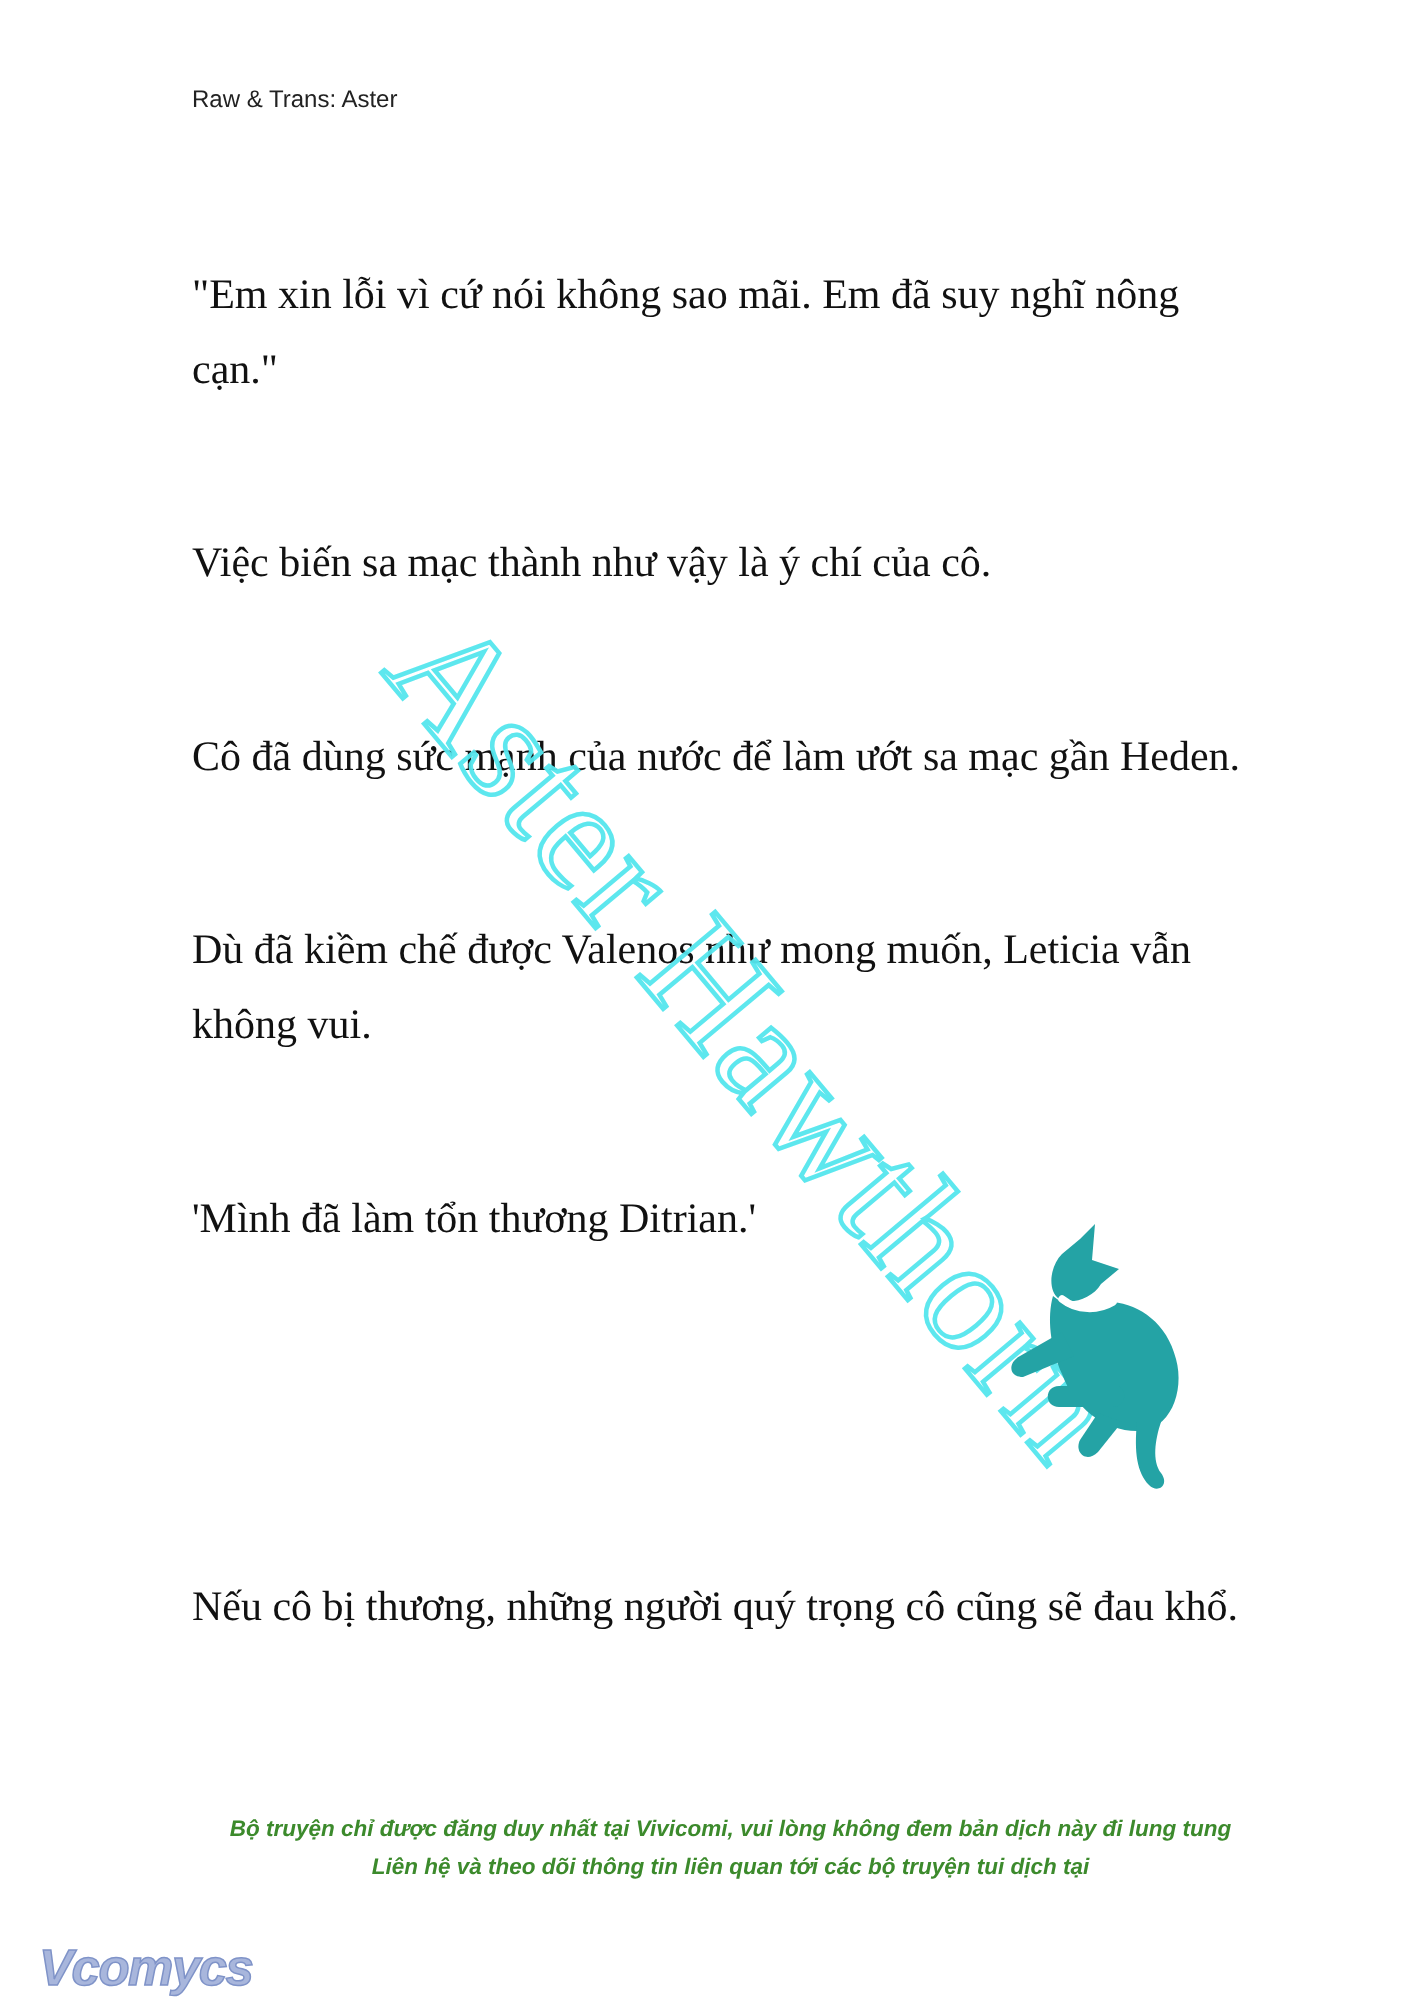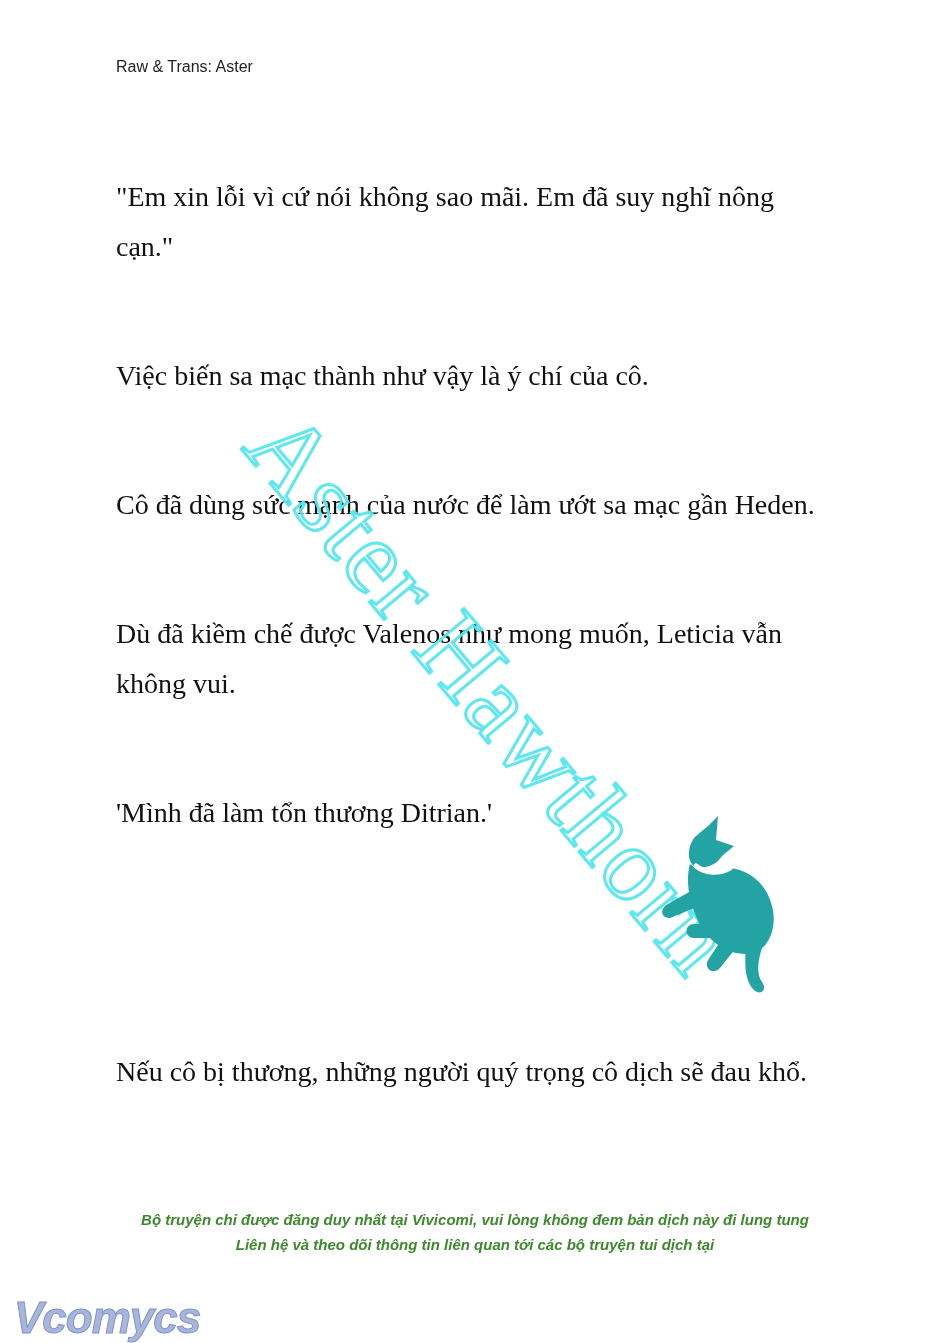--- a/index.html
+++ b/index.html
@@ -8,21 +8,21 @@
       background: #ffffff;
     }
     body {
       width: 950px;
       height: 1343px;
       position: relative;
       overflow: hidden;
     }
     .page {
       position: absolute;
-      left: 0; top: 0;
+      left: 12px; top: 0;
       width: 776px;
       height: 1343px;
       background: #ffffff;
     }
     .header-credit {
       position: absolute;
       left: 116px;
       top: 58px;
       font-family: "Liberation Sans", sans-serif;
       font-size: 16px;
@@ -76,41 +76,41 @@
       color: #3c8a2c;
     }
     .footer-notes div { margin: 0; }
     .vcomycs-logo {
       position: absolute;
       left: 14px;
       top: 1293px;
       font-family: "Liberation Sans", sans-serif;
       font-style: italic;
       font-weight: bold;
-      font-size: 44px;
+      font-size: 34px;
       letter-spacing: -1px;
       color: #a8b6dc;
       -webkit-text-stroke: 1px #7f93c8;
     }
   </style>
 </head>
 <body>
 
 <div class="page">
 
   <p class="header-credit">Raw &amp; Trans: Aster</p>
 
   <p class="body-text" style="top:172px">"Em xin lỗi vì cứ nói không sao mãi. Em đã suy nghĩ nông
 cạn."</p>
   <p class="body-text" style="top:480px">Cô đã dùng sức mạnh của nước để làm ướt sa mạc gần Heden.</p>
   <p class="body-text" style="top:351px">Việc biến sa mạc thành như vậy là ý chí của cô.</p>
   <p class="body-text" style="top:609px">Dù đã kiềm chế được Valenos như mong muốn, Leticia vẫn
 không vui.</p>
   <p class="body-text" style="top:788px">'Mình đã làm tổn thương Ditrian.'</p>
-  <p class="body-text" style="top:1047px">Nếu cô bị thương, những người quý trọng cô dịch sẽ đau khổ.</p>
+  <p class="body-text" style="top:1047px">Nếu cô bị thương, những người quý trọng cô cũng sẽ đau khổ.</p>
 
   <div class="watermark">Aster Hawthorn</div>
 
   <svg class="cat" viewBox="0 0 140 190">
     <g fill="#24a3a5">
 
       <path d="M58 18 L68 8 L66 32 L84 38 L72 48 C66 58 52 62 44 58 C36 52 38 36 46 28 Z"></path>
 
       <path d="M40 56 C36 70 38 90 46 108 C54 130 74 146 96 146 C118 146 128 120 122 98 C116 74 98 62 80 60 C72 66 58 68 48 62 Z"></path>
 

